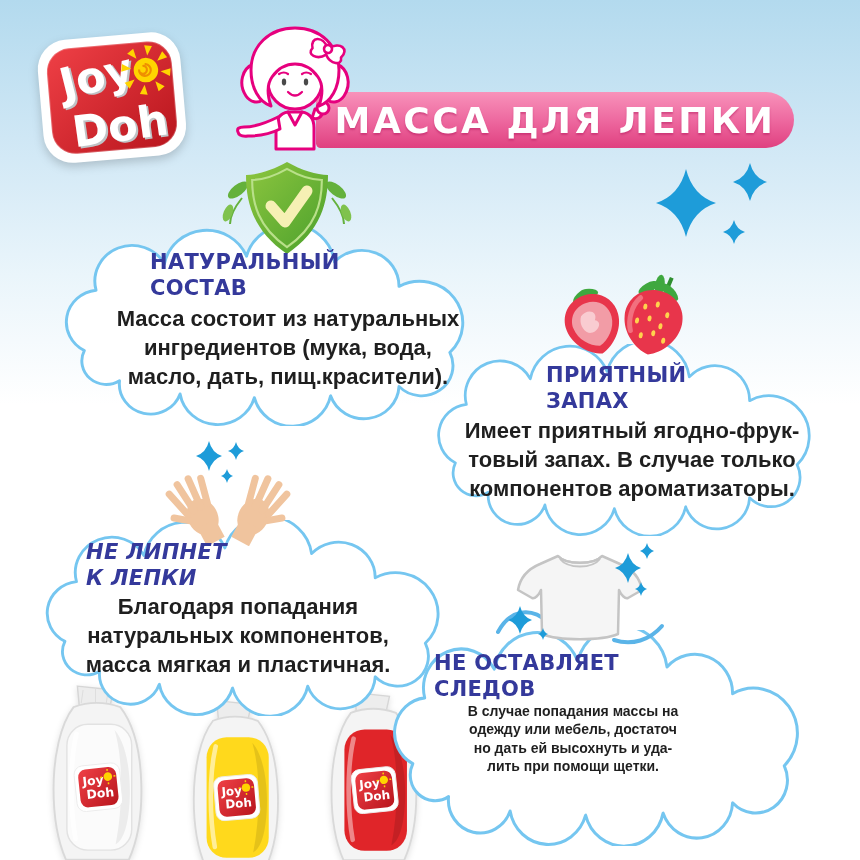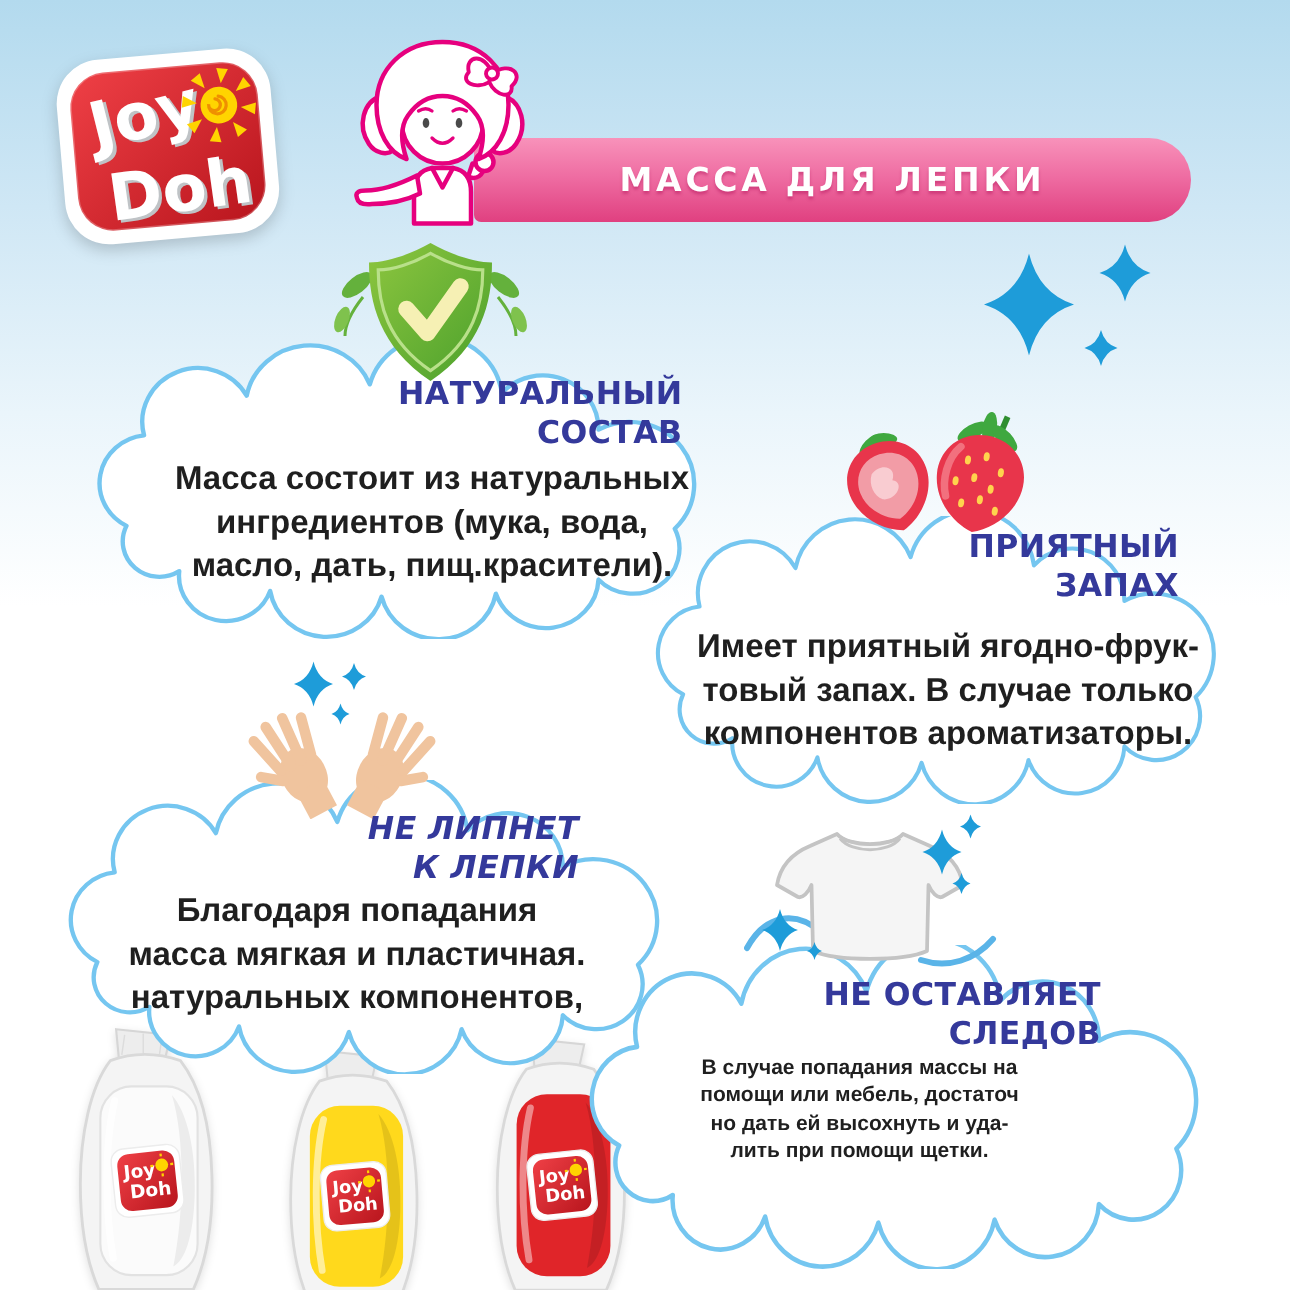--- a/index.html
+++ b/index.html
@@ -5,41 +5,41 @@
   html,body{margin:0;padding:0;background:#dfeef7;}
   .page{position:relative;width:860px;height:860px;overflow:hidden;
         background:linear-gradient(180deg,var(--bg-top) 0%,#cfe7f5 16%,#eaf5fb 32%,#ffffff 47%,#ffffff 100%);
         font-family:"Liberation Sans",sans-serif;}
   .abs{position:absolute;}
   .logo{left:34px;top:28px;width:158px;height:142px;z-index:6;filter:drop-shadow(0 4px 5px rgba(0,0,0,0.18));}
   .girl{left:224px;top:22px;width:142px;height:130px;z-index:3;}
   .banner{left:316px;top:92px;width:478px;height:56px;z-index:2;border-radius:5px 30px 30px 5px;
           background:linear-gradient(180deg,var(--banner-pink-light) 0%,#ee6ba1 48%,var(--banner-pink-dark) 100%);
           display:flex;align-items:center;justify-content:center;}
-  .banner span{color:#fff;font-family:"DejaVu Sans",sans-serif;font-weight:800;font-size:22px;
+  .banner span{color:#fff;font-family:"DejaVu Sans",sans-serif;font-weight:800;font-size:36px;
                letter-spacing:2.5px;text-shadow:0 2px 2px rgba(178,20,92,0.45);}
   .sparkles-top{left:648px;top:158px;width:170px;height:115px;z-index:1;}
   .cloud{z-index:4;}
   .cloudpath{fill:#ffffff;stroke:var(--cloud-outline);stroke-width:3;stroke-linejoin:round;}
   .cloud1{left:55px;top:228px;width:430px;height:198px;}
   .cloud2{left:428px;top:344px;width:402px;height:192px;}
   .cloud3{left:36px;top:520px;width:424px;height:196px;}
   .cloud4{left:383px;top:630px;width:437px;height:216px;}
   .icon{z-index:5;}
   .i-shield{left:212px;top:156px;width:152px;height:102px;}
   .i-straw{left:551px;top:270px;width:150px;height:97px;}
   .i-hands{left:146px;top:436px;width:162px;height:110px;}
   .i-tshirt{left:496px;top:538px;width:170px;height:114px;}
   .ftitle{z-index:5;font-family:"DejaVu Sans",sans-serif;font-weight:800;color:var(--title-blue);
-          font-size:21px;line-height:1.25;text-align:right;letter-spacing:0.3px;}
+          font-size:21px;line-height:1.25;text-align:left;letter-spacing:0.3px;}
   .fbody{z-index:5;font-family:Liberation Sans, sans-serif;font-weight:700;color:var(--body-text);
          font-size:22px;line-height:1.32;text-align:center;}
   .t1{left:150px;top:249px;width:305px;}
   .b1{left:92px;top:304px;width:392px;}
-  .t2{left:546px;top:351px;width:240px;text-align:right;}
+  .t2{left:546px;top:362px;width:240px;text-align:left;}
   .b2{left:446px;top:416px;width:372px;}
   .t3{left:86px;top:539px;width:300px;font-style:italic;}
   .b3{left:54px;top:592px;width:368px;}
   .t4{left:434px;top:650px;width:300px;}
   .b4{left:408px;top:702px;width:330px;font-size:14px;}
   .pack{z-index:3;filter:drop-shadow(0 2px 3px rgba(0,0,0,0.12));}
   .p-white{left:24px;top:682px;width:143px;height:178px;}
   .p-yellow{left:163px;top:697px;width:142px;height:170px;}
   .p-red{left:303px;top:687px;width:138px;height:175px;}
   .clay-white{fill:#fbfbfb;stroke:#e2e2e2;stroke-width:1.5;}
@@ -247,31 +247,31 @@
     <div>товый запах. В случае только</div>
     <div>компонентов ароматизаторы.</div>
   </div>
 
   <div class="abs ftitle t3">
     <div>НЕ ЛИПНЕТ</div>
     <div>К ЛЕПКИ</div>
   </div>
   <div class="abs fbody b3">
     <div>Благодаря попадания</div>
+    <div>натуральных компонентов,</div>
     <div>масса мягкая и пластичная.</div>
-    <div>натуральных компонентов,</div>
   </div>
 
   <div class="abs ftitle t4">
     <div>НЕ ОСТАВЛЯЕТ</div>
     <div>СЛЕДОВ</div>
   </div>
   <div class="abs fbody b4">
     <div>В случае попадания массы на</div>
-    <div>помощи или мебель, достаточ</div>
+    <div>одежду или мебель, достаточ</div>
     <div>но дать ей высохнуть и уда-</div>
     <div>лить при помощи щетки.</div>
   </div>
 
   <svg class="abs pack p-white" viewBox="0 0 150 186">
     <path class="crimp" d="M56,4 L94,8 L90,26 C80,22 66,22 58,25 Z"></path>
     <path d="M62,8 L60,22 M75,7 L75,22 M88,10 L86,24" stroke="#dcdcdc" stroke-width="1" fill="none"></path>
     <path class="wrap" d="M52,26 C38,44 31,78 31,112 C31,142 36,168 44,186 L110,186 C119,166 124,138 123,106 C122,70 115,44 101,26 C84,20 68,20 52,26 Z"></path>
     <rect class="clay-white" x="45" y="44" width="68" height="132" rx="22"></rect>
     <path d="M95,50 C104,80 104,130 96,170 C104,166 110,150 111,120 C112,90 106,62 95,50 Z" fill="rgba(0,0,0,0.06)"></path>

